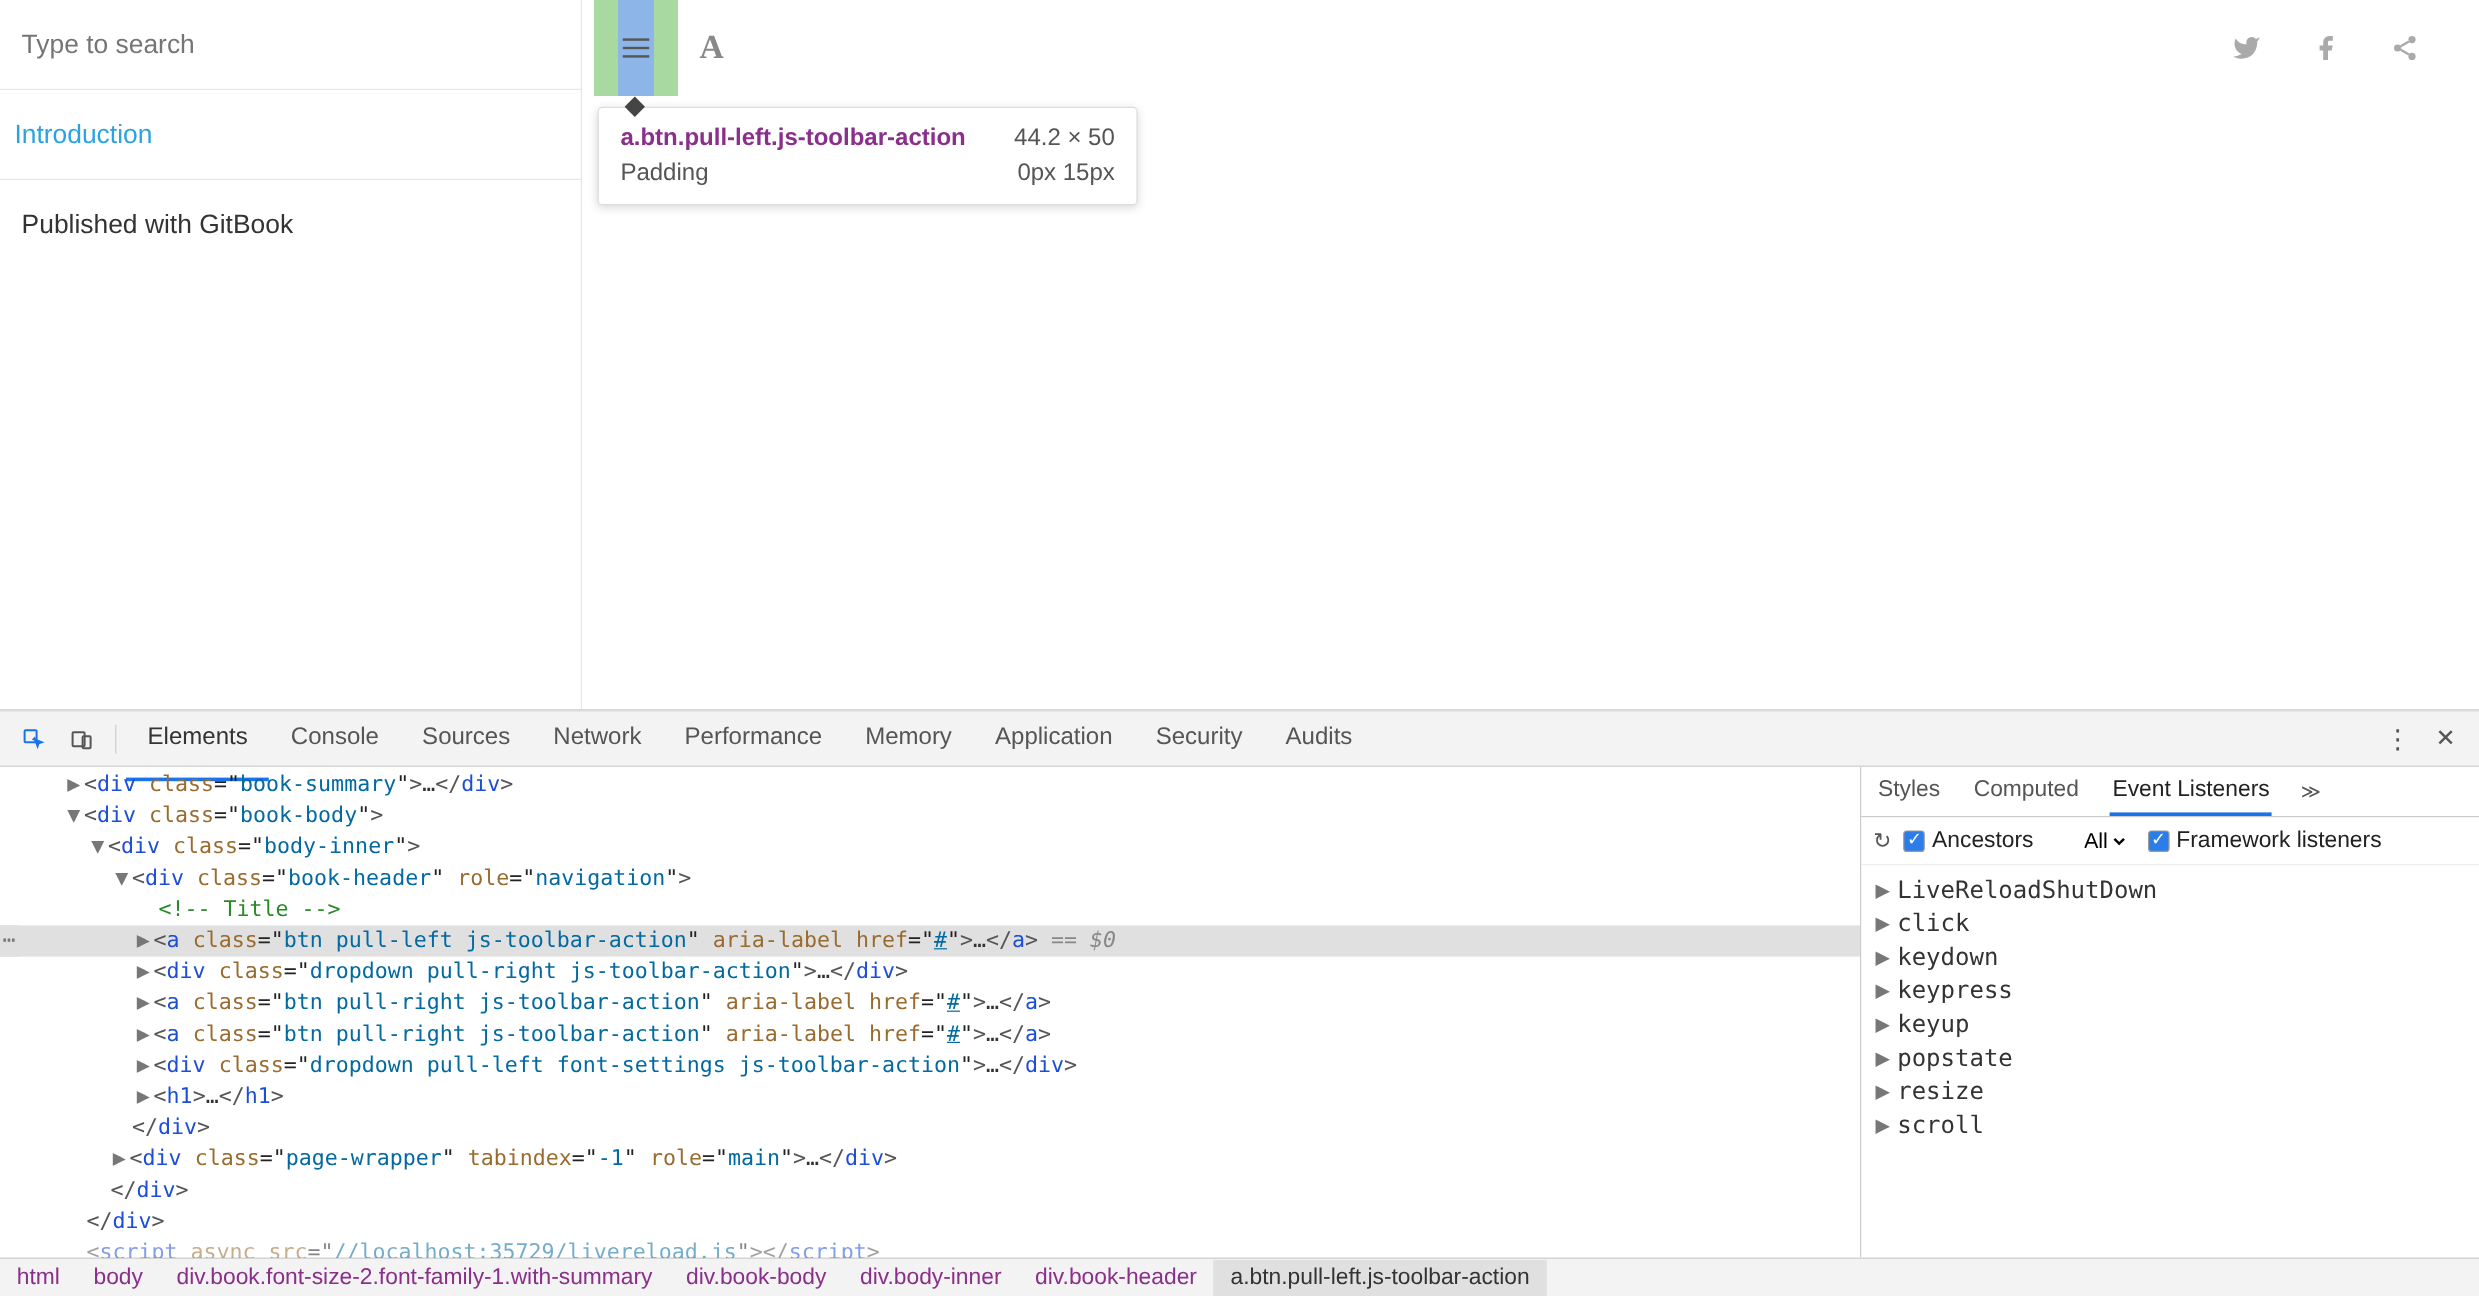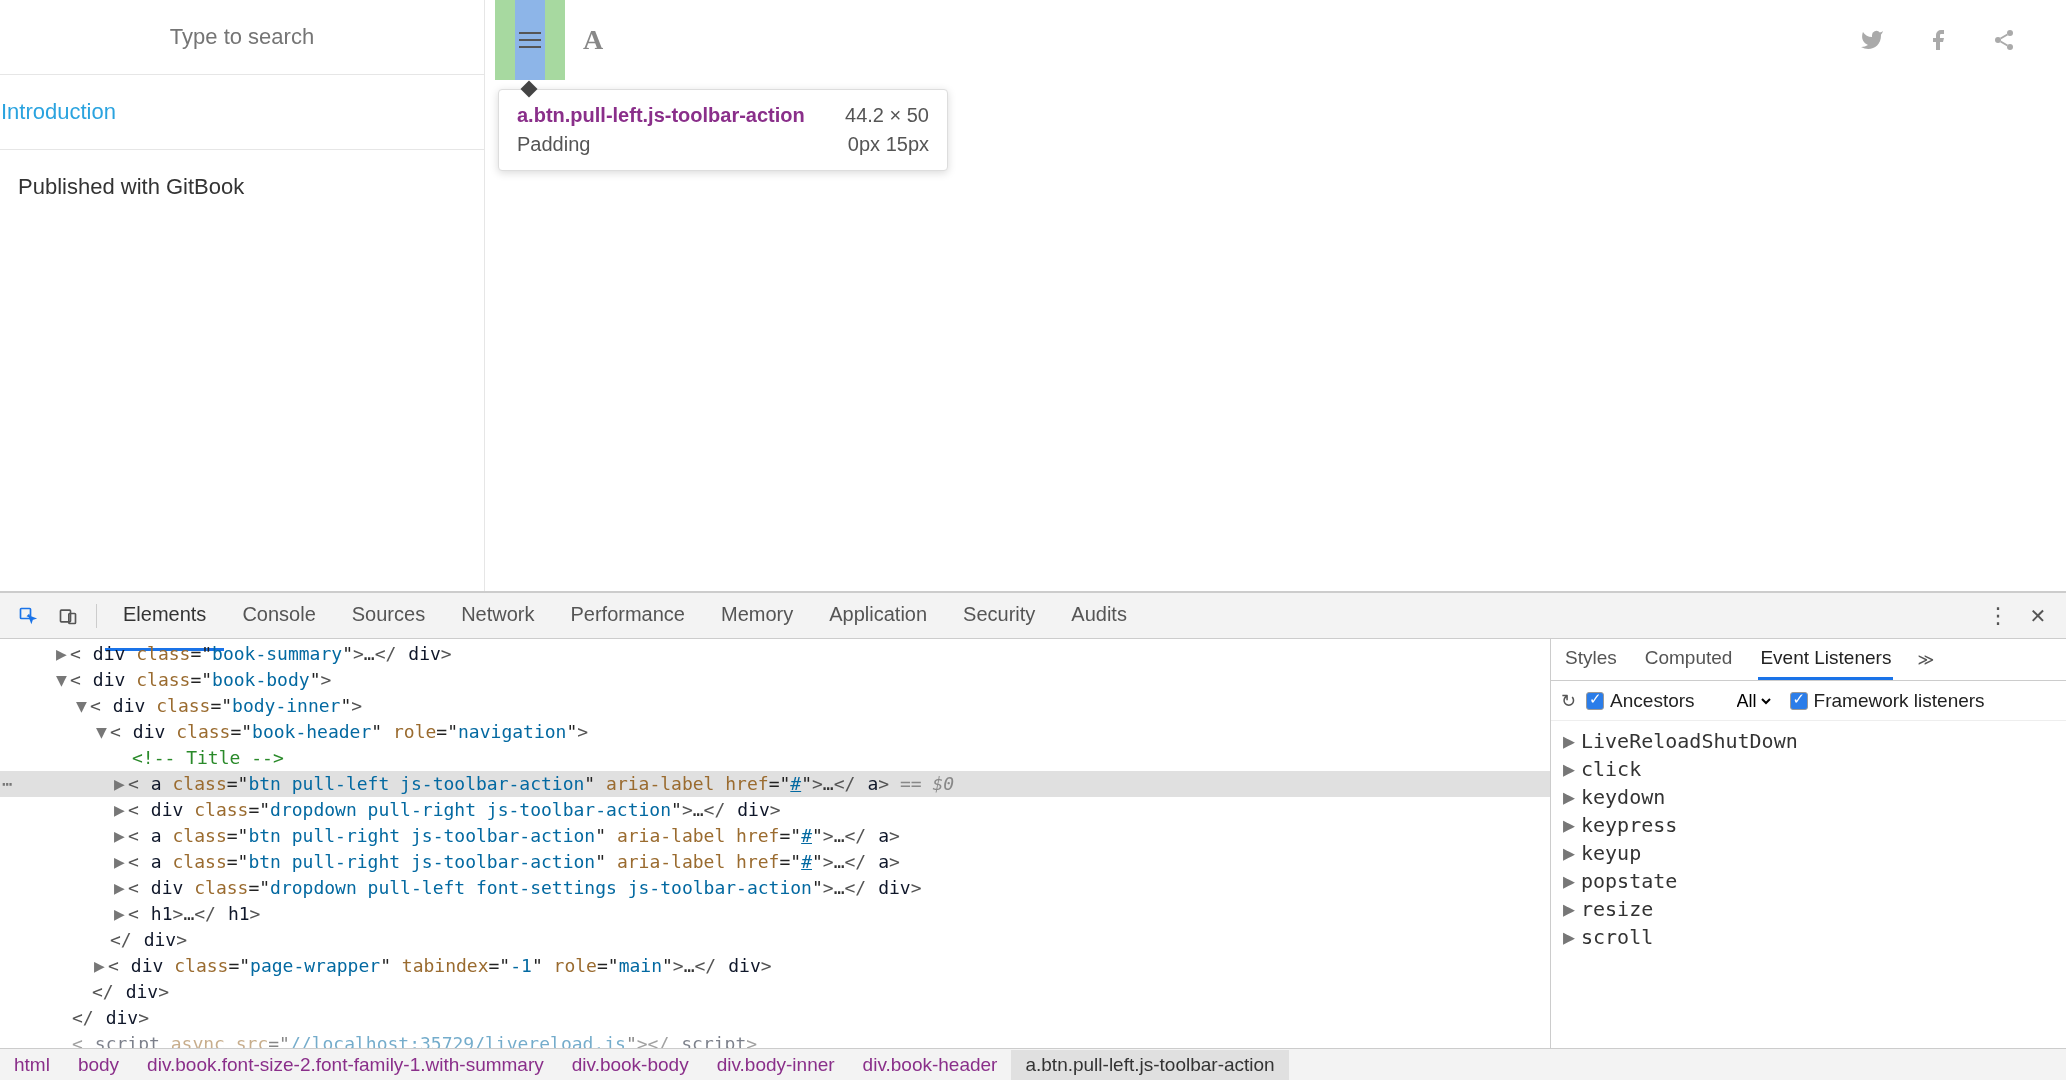--- a/index.html
+++ b/index.html
@@ -34,25 +34,24 @@
 
 .search-box {
   padding: 24px 18px;
   font-size: 22px;
   color: #aaa;
   border: none;
   outline: none;
   width: 100%;
   background: transparent;
   border-bottom: 1px solid #e6e6e6;
-  text-align: center;
 }
 
 .nav-item {
-  padding: 24px 1px;
+  padding: 24px 12px;
   font-size: 22px;
   color: #2aa3df;
   cursor: pointer;
   border-bottom: 1px solid #e6e6e6;
 }
 
 .publish {
   padding: 24px 18px;
   font-size: 22px;
   color: #333;
@@ -263,21 +262,21 @@
 }
 
 .arrow {
   display: inline-block;
   width: 14px;
   color: #777;
   cursor: pointer;
   user-select: none;
 }
 
-.tok-tag { color: #0f172a; margin-left: 12px; }
+.tok-tag { color: #1d4ed8; }
 .tok-attr-name { color: #9a6b2f; }
 .tok-attr-val { color: #0369a1; }
 .tok-attr-val.href { text-decoration: underline; }
 .tok-comment { color: #2a8a2a; }
 .tok-ellipsis { color: #333; }
 .tok-ref { color: #888; font-style: italic; }
 .tok-punc { color: #555; }
 
 .right-panel {
   width: 516px;

